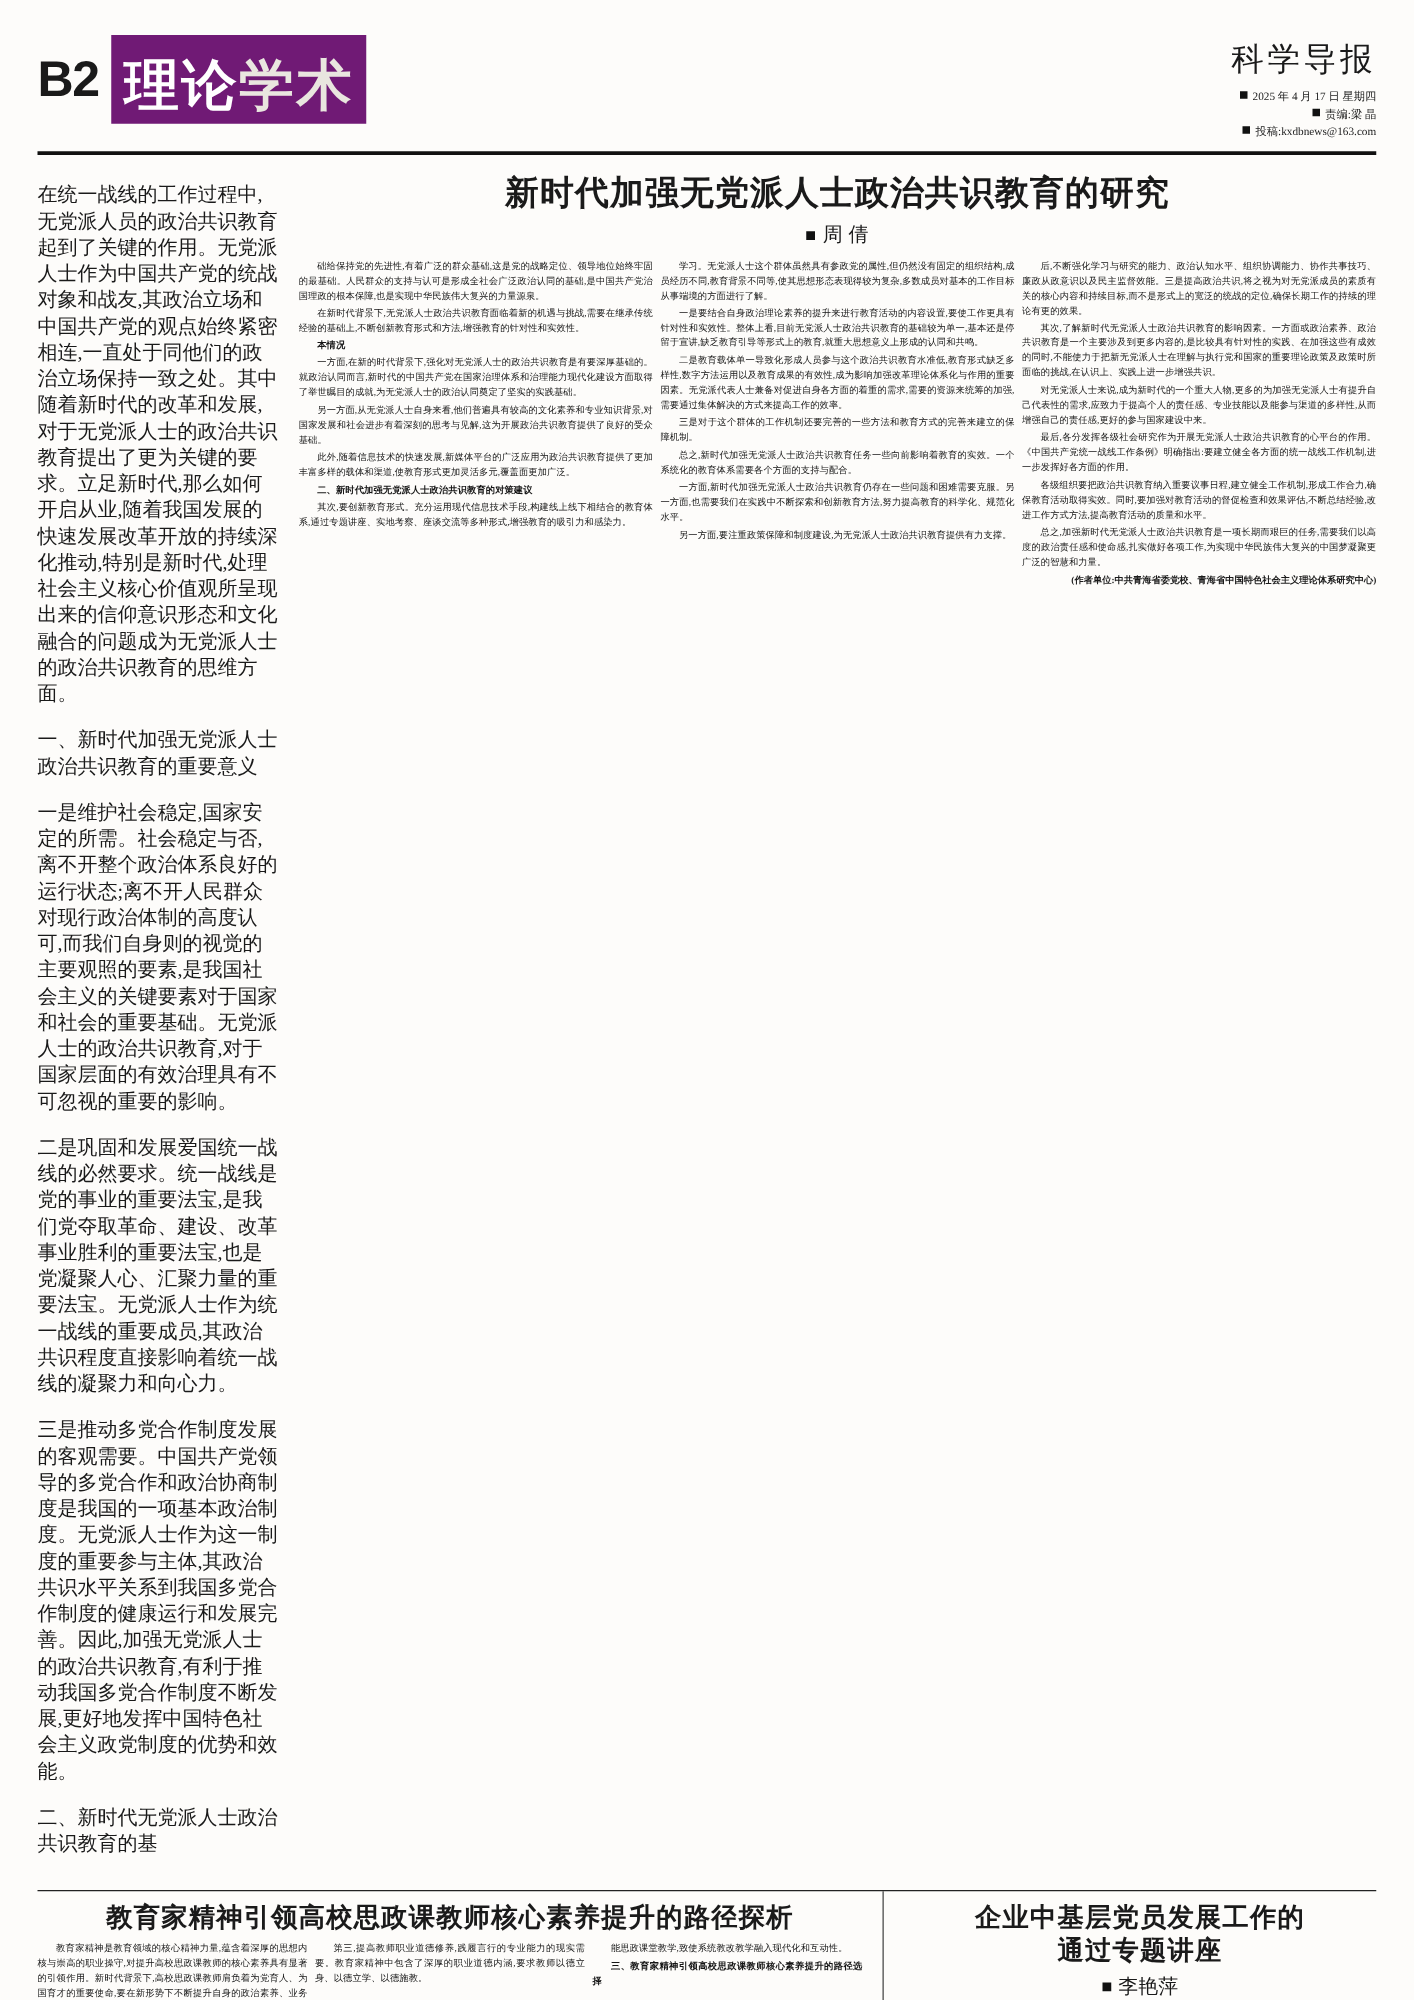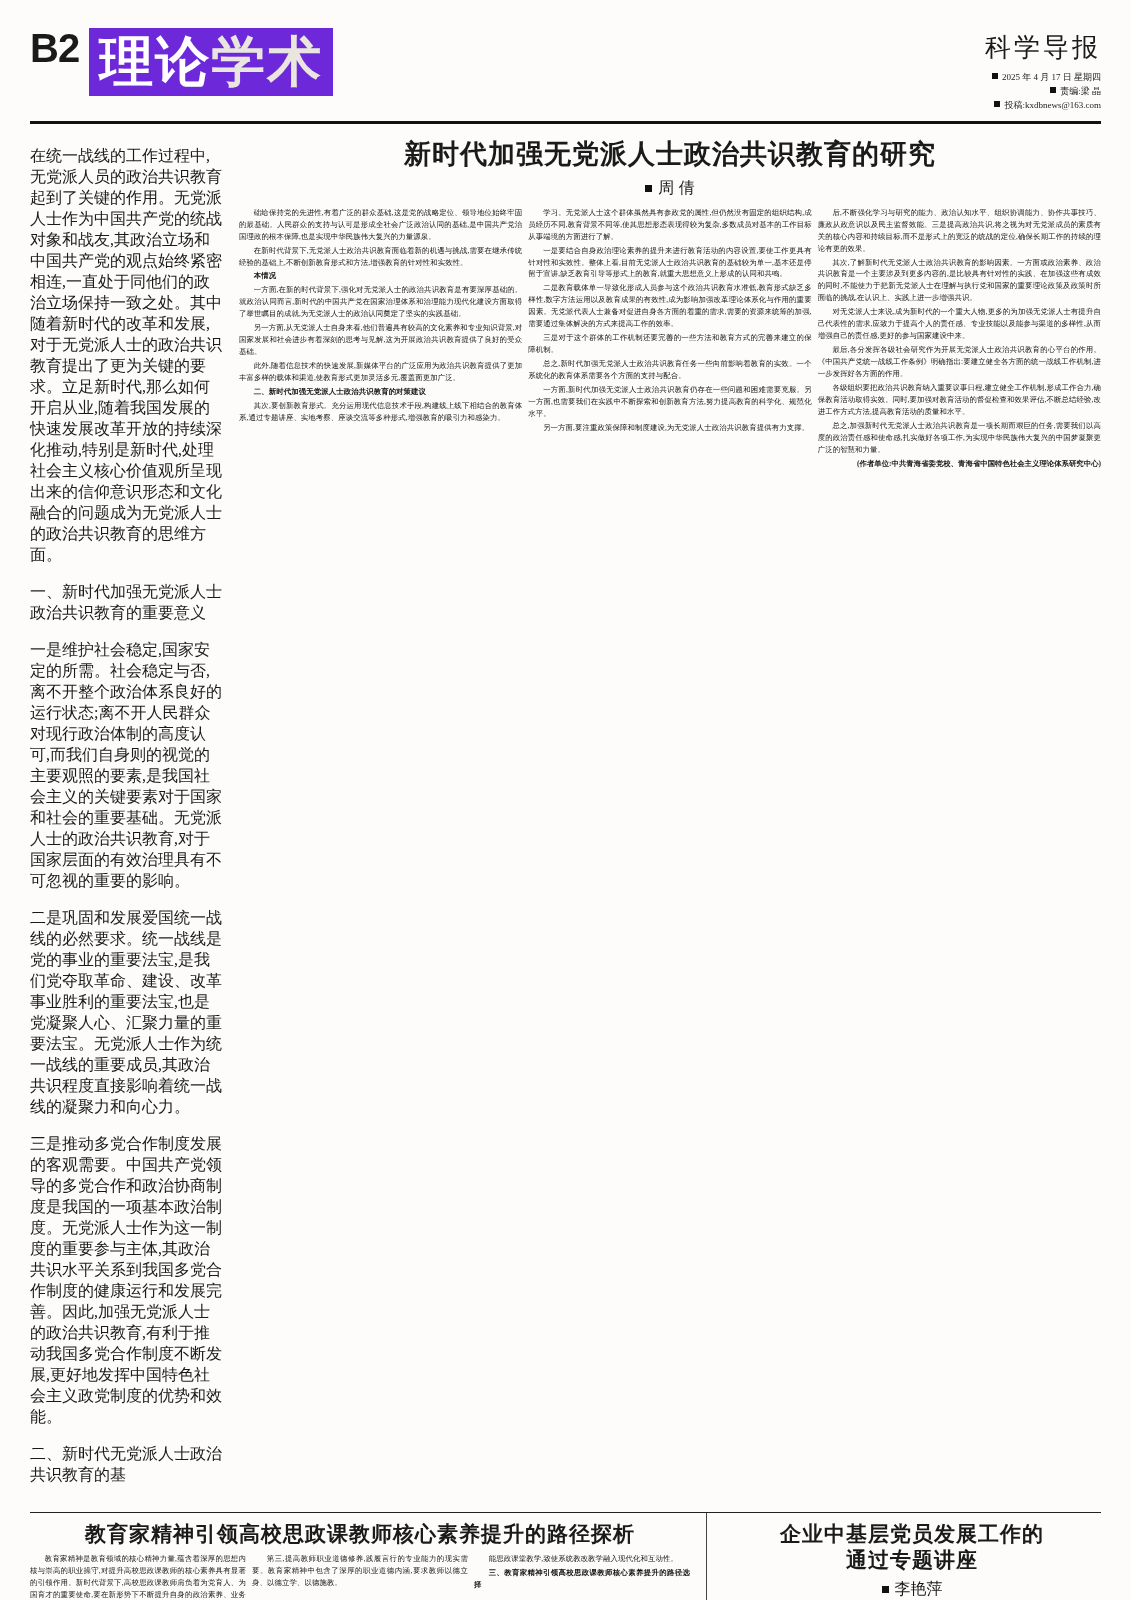--- a/index.html
+++ b/index.html
@@ -17,31 +17,31 @@
     padding: 28px 30px 14px 30px;
     position: relative;
   }
 
   
   .masthead {
     display: flex; align-items: flex-start; justify-content: space-between;
     border-bottom: 3px solid #111;
     padding-bottom: 8px;
   }
-  .mast-left { display: flex; align-items: flex-start; gap: 6px; }
+  .mast-left { display: flex; align-items: center; gap: 6px; }
   .pagenum {
     font-family: "Liberation Sans", sans-serif;
     font-weight: bold; font-size: 40px; line-height: 1;
     letter-spacing: -1px; padding-right: 4px;
   }
   .section-title {
-    background: #6d28d9; color: #fff;
+    background: #701a75; color: #fff;
     font-family: "Liberation Sans", sans-serif;
-    font-weight: bold; font-size: 54px; line-height: 1;
-    padding: 6px 10px 8px 10px;
+    font-weight: bold; font-size: 44px; line-height: 1;
+    padding: 19px 10px 8px 10px;
     letter-spacing: 2px;
     position: relative;
   }
   .section-title .wen { color: #e9e6df; }
   .mast-right { text-align: right; padding-top: 2px; }
   .paper-name {
     font-family: "Liberation Serif", serif;
     font-weight: normal; font-size: 26px; letter-spacing: 3px;
     margin-bottom: 6px;
   }

